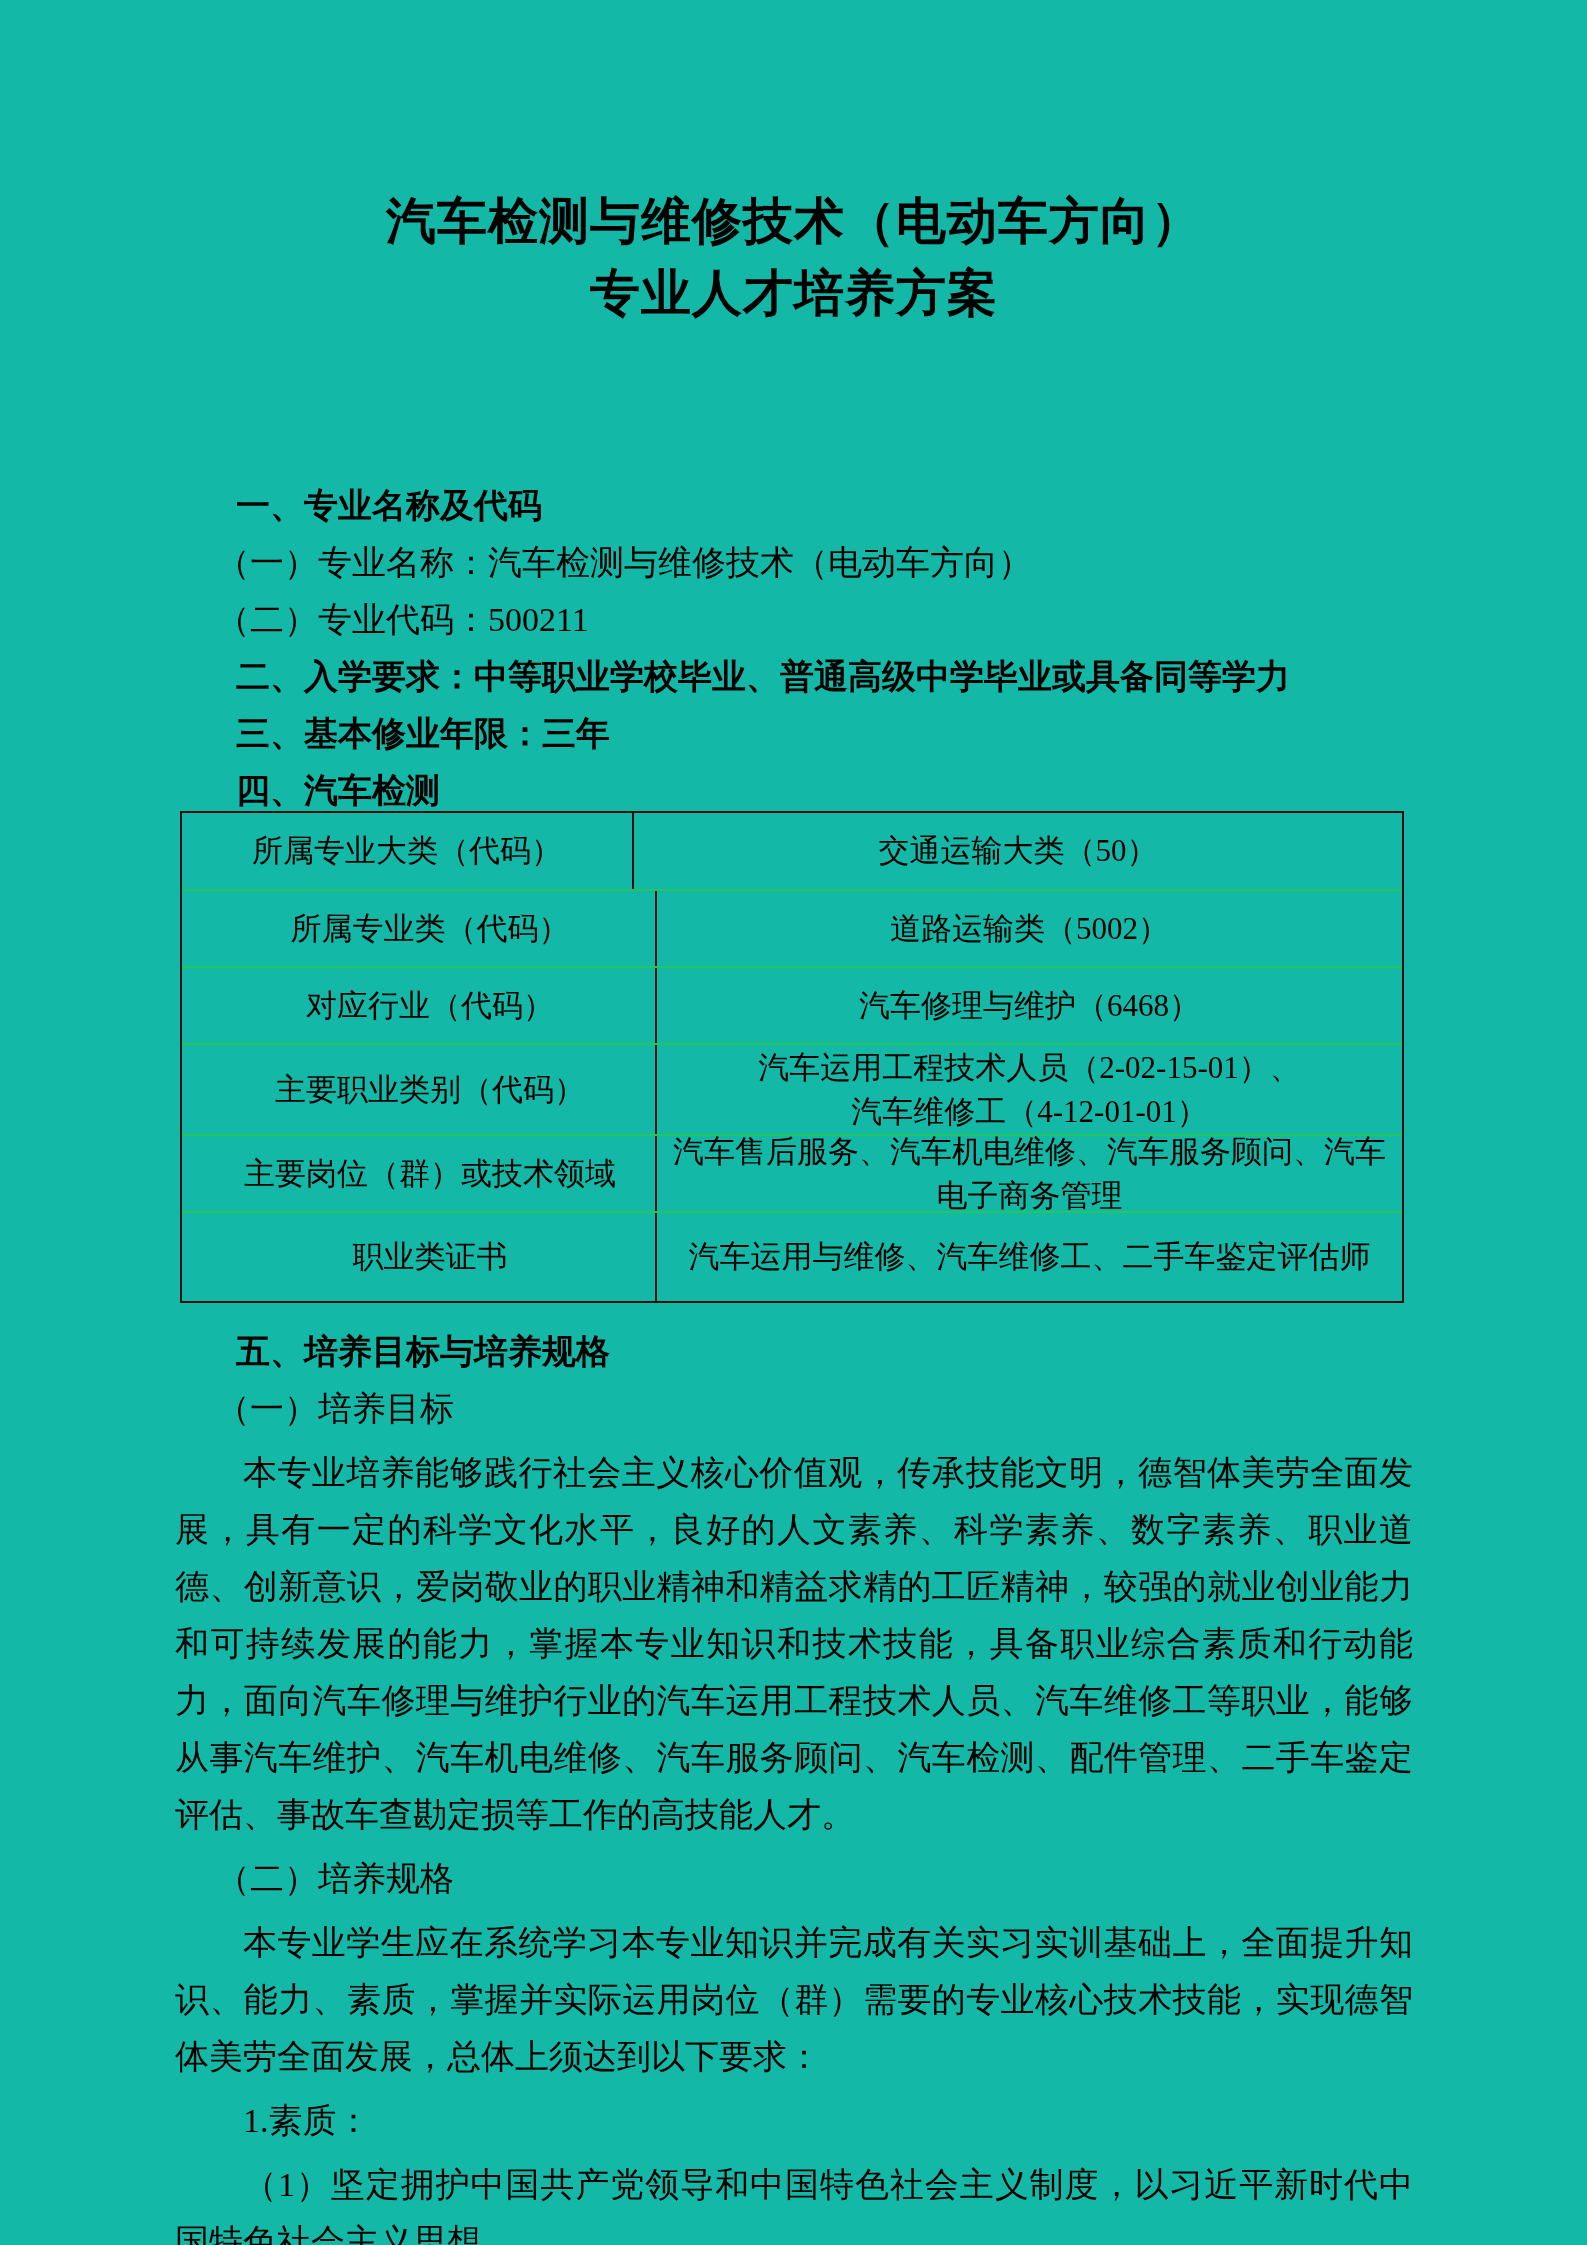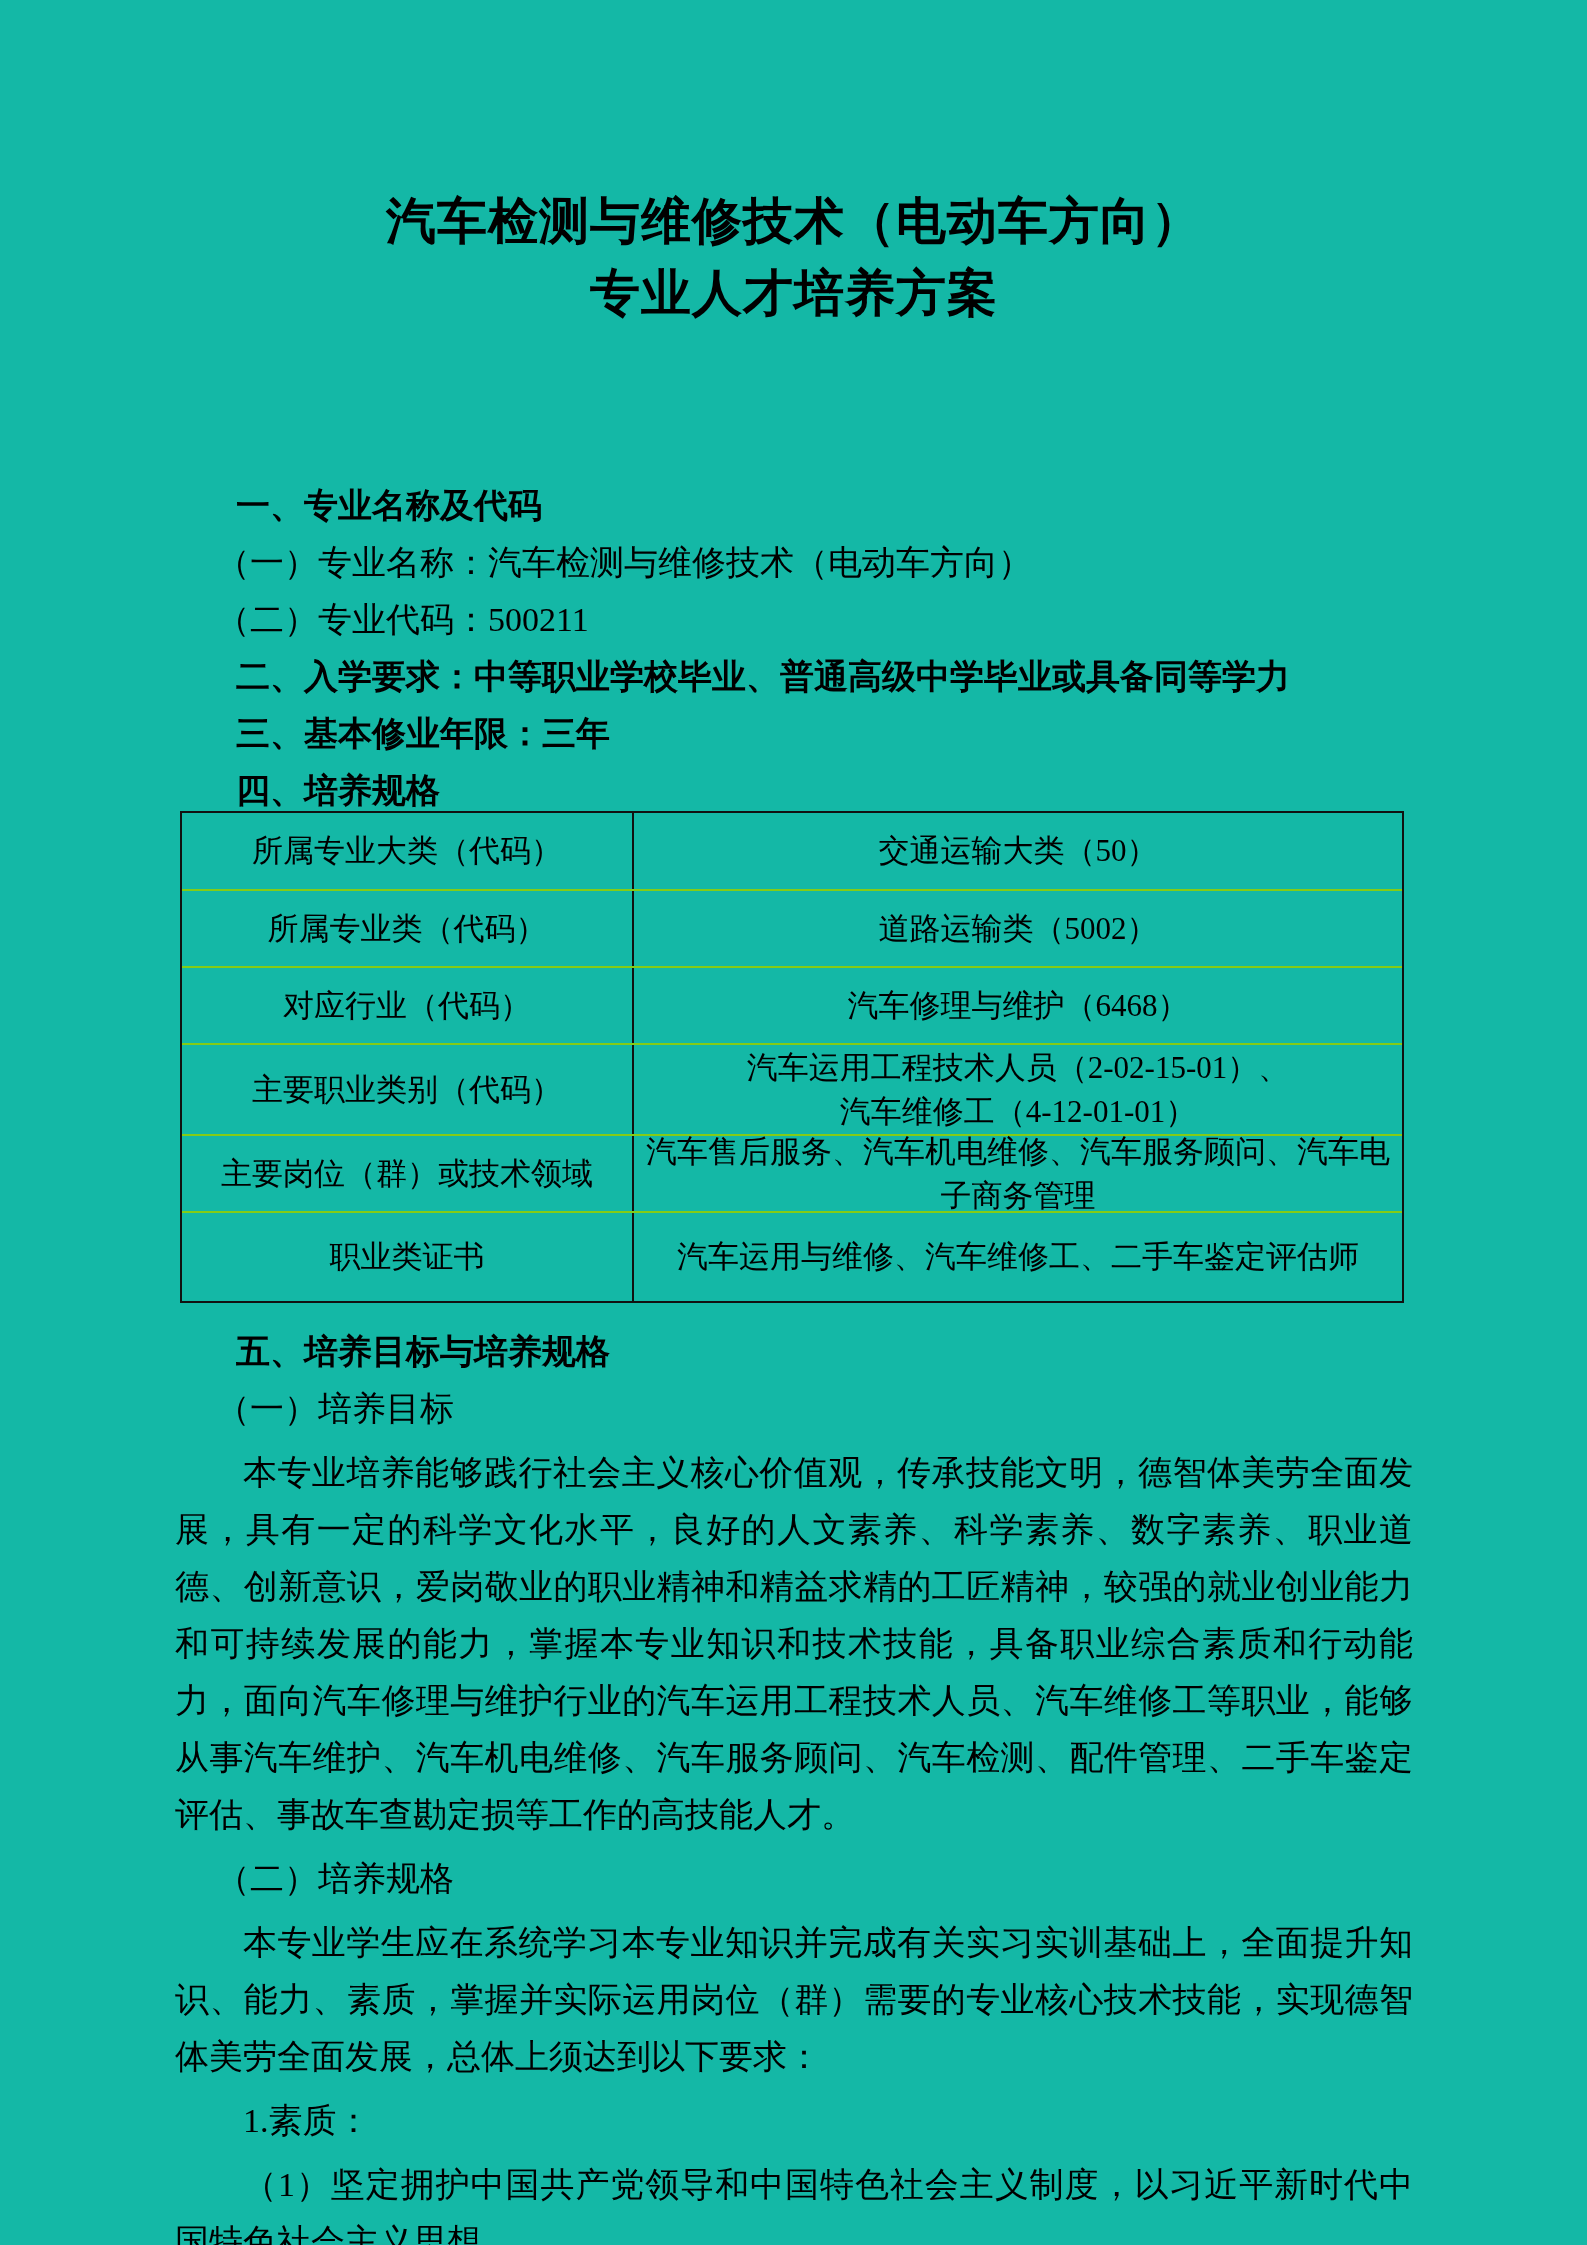--- a/index.html
+++ b/index.html
@@ -58,21 +58,21 @@
   
   .jobtable {
     width: 1224px;
     margin-left: 12px;
     margin-top: -8px;
     border: 2px solid #111111;
     box-sizing: border-box;
     font-size: 31px;
   }
   .trow { display: flex; box-sizing: border-box; }
-  .trow + .trow { border-top: 2px solid #84cc16; }
+  .trow + .trow { border-top: 2px solid #22c55e; padding-left: 23px; }
   .tcell {
     display: flex;
     align-items: center;
     justify-content: center;
     text-align: center;
     box-sizing: border-box;
     line-height: 1.4;
     padding: 4px 10px;
   }
   .tcell.left {
@@ -104,21 +104,21 @@
   <p class="line h-num first">一、专业名称及代码</p>
 
   <p class="line h-item">（一）专业名称：汽车检测与维修技术（电动车方向）</p>
 
   <p class="line h-item">（二）专业代码：500211</p>
 
   <p class="line h-num"><span class="bold-label">二、入学要求：</span><span>中等职业学校毕业、普通高级中学毕业或具备同等学力</span></p>
 
   <p class="line h-num"><span class="bold-label">三、基本修业年限：</span><span>三年</span></p>
 
-  <p class="line h-num">四、培养规格</p>
+  <p class="line h-num">四、汽车检测</p>
 
   <div class="jobtable">
     <div class="trow r1">
       <div class="tcell left">所属专业大类（代码）</div>
       <div class="tcell right">交通运输大类（50）</div>
     </div>
     <div class="trow r2">
       <div class="tcell left">所属专业类（代码）</div>
       <div class="tcell right">道路运输类（5002）</div>
     </div>

